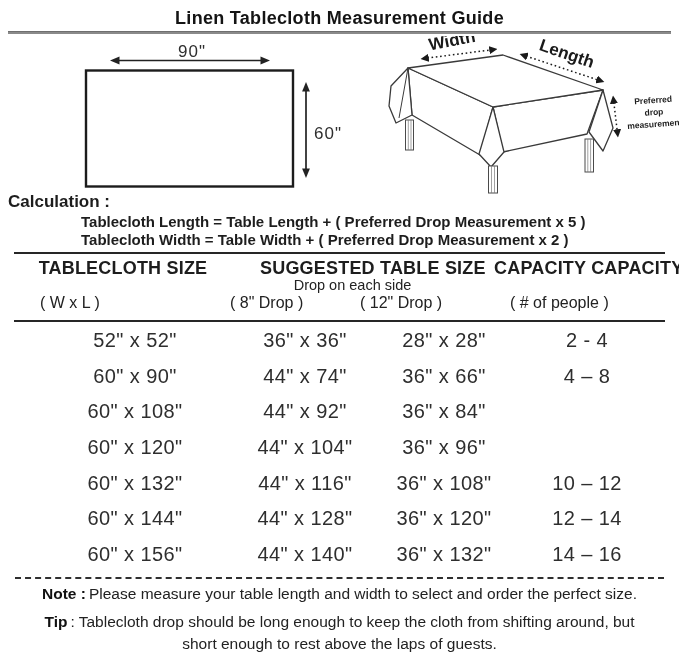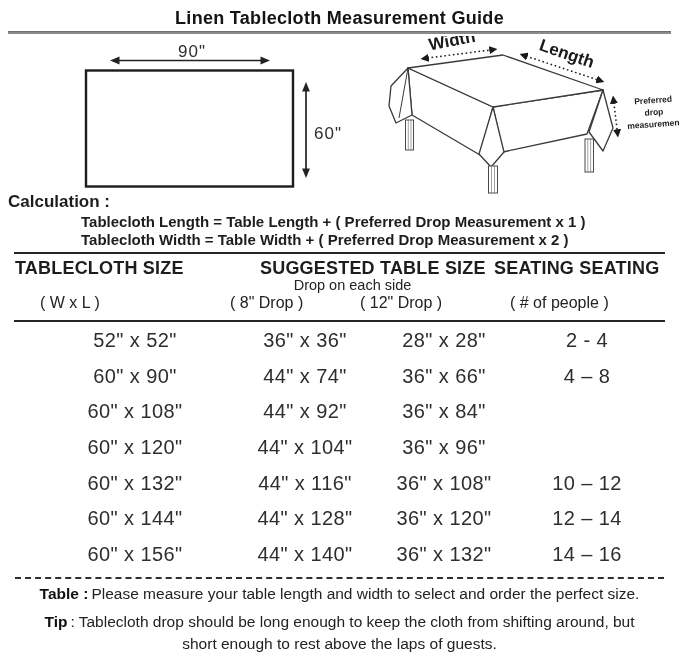--- a/index.html
+++ b/index.html
@@ -9,21 +9,21 @@
   .page-title{top:8px;left:0;right:0;text-align:center;font-size:18px;font-weight:700;
               letter-spacing:.3px;color:#141414;}
   .title-rule{top:31px;left:8px;right:8px;height:2px;background:#8a8a8a;border-top:1px solid #6f6f6f;}
   .rect-svg{left:80px;top:38px;}
   .illus-svg{left:365px;top:36px;}
   .calc-heading{left:8px;top:192px;font-size:17px;font-weight:700;}
   .formula{left:81px;font-size:15px;font-weight:700;white-space:nowrap;}
   .f1{top:213px;} .f2{top:231px;}
   .rule{left:14px;right:14px;height:2px;background:#262626;}
   .rule-top{top:252px;} .rule-mid{top:320px;}
-  .hcell{top:258px;font-size:18px;font-weight:700;letter-spacing:.2px;text-align:left;white-space:nowrap;}
+  .hcell{top:258px;font-size:18px;font-weight:700;letter-spacing:.2px;text-align:center;white-space:nowrap;}
   .h1{left:15px;width:216px;} .h2{left:260px;width:216px;} .h3{left:494px;width:180px;}
   .drop-note{top:277px;left:260px;width:185px;text-align:center;font-size:14.5px;color:#222;}
   .subcell{top:294px;font-size:16px;color:#222;white-space:nowrap;}
   .s1{left:40px;width:190px;} .s2{left:230px;width:140px;} .s3{left:360px;width:135px;} .s4{left:510px;width:150px;}
   .rows{top:323px;left:0;right:0;}
   .trow{position:relative;height:35.7px;}
   .cell{position:absolute;top:0;height:35.7px;line-height:35.7px;text-align:center;
         font-size:20px;color:#2e2e2e;letter-spacing:.4px;white-space:nowrap;}
   .c1{left:40px;width:190px;} .c2{left:230px;width:150px;} .c3{left:370px;width:148px;} .c4{left:514px;width:146px;}
   .dashed{top:577px;left:15px;right:15px;border-top:2px dashed #2e2e2e;height:0;}
@@ -108,28 +108,28 @@
     <line class="dotted" x1="248.3" y1="62" x2="252.7" y2="99" marker-start="url(#ah)" marker-end="url(#ah)"></line>
   </g>
   <g transform="rotate(-4 289 77)">
     <text class="drop-label" x="289" y="67" text-anchor="middle">Preferred</text>
     <text class="drop-label" x="289" y="79" text-anchor="middle">drop</text>
     <text class="drop-label" x="289" y="91" text-anchor="middle">measurement</text>
   </g>
 </svg>
 
 <div class="abs calc-heading">Calculation :</div>
-<div class="abs formula f1">Tablecloth Length = Table Length + ( Preferred Drop Measurement x 1 )</div>
+<div class="abs formula f1">Tablecloth Length = Table Length + ( Preferred Drop Measurement x 5 )</div>
 <div class="abs formula f2">Tablecloth Width = Table Width + ( Preferred Drop Measurement x 2 )</div>
 
 <div class="abs rule rule-top"></div>
 
 <div class="abs hcell h1">TABLECLOTH SIZE</div>
 <div class="abs hcell h2">SUGGESTED TABLE SIZE</div>
-<div class="abs hcell h3">SEATING SEATING</div>
+<div class="abs hcell h3">CAPACITY CAPACITY</div>
 <div class="abs drop-note">Drop on each side</div>
 
 <div class="abs subcell s1">( W x L )</div>
 <div class="abs subcell s2">( 8" Drop )</div>
 <div class="abs subcell s3">( 12" Drop )</div>
 <div class="abs subcell s4">( # of people )</div>
 
 <div class="abs rule rule-mid"></div>
 
 <div class="abs rows">
@@ -170,17 +170,17 @@
   <div class="trow">
     <div class="cell c1">60" x 156"</div>
     <div class="cell c2">44" x 140"</div>
     <div class="cell c3">36" x 132"</div>
     <div class="cell c4">14 – 16</div>
   </div>
 </div>
 
 <div class="abs dashed"></div>
 
-<div class="abs note-line"><b>Table :</b><span>Please measure your table length and width to select and order the perfect size.</span></div>
+<div class="abs note-line"><b>Note :</b><span>Please measure your table length and width to select and order the perfect size.</span></div>
 
 <div class="abs note-line tip1"><b>Tip</b><span>: Tablecloth drop should be long enough to keep the cloth from shifting around, but</span></div>
 
 <div class="abs note-line tip2">short enough to rest above the laps of guests.</div>
 
 </body></html>

